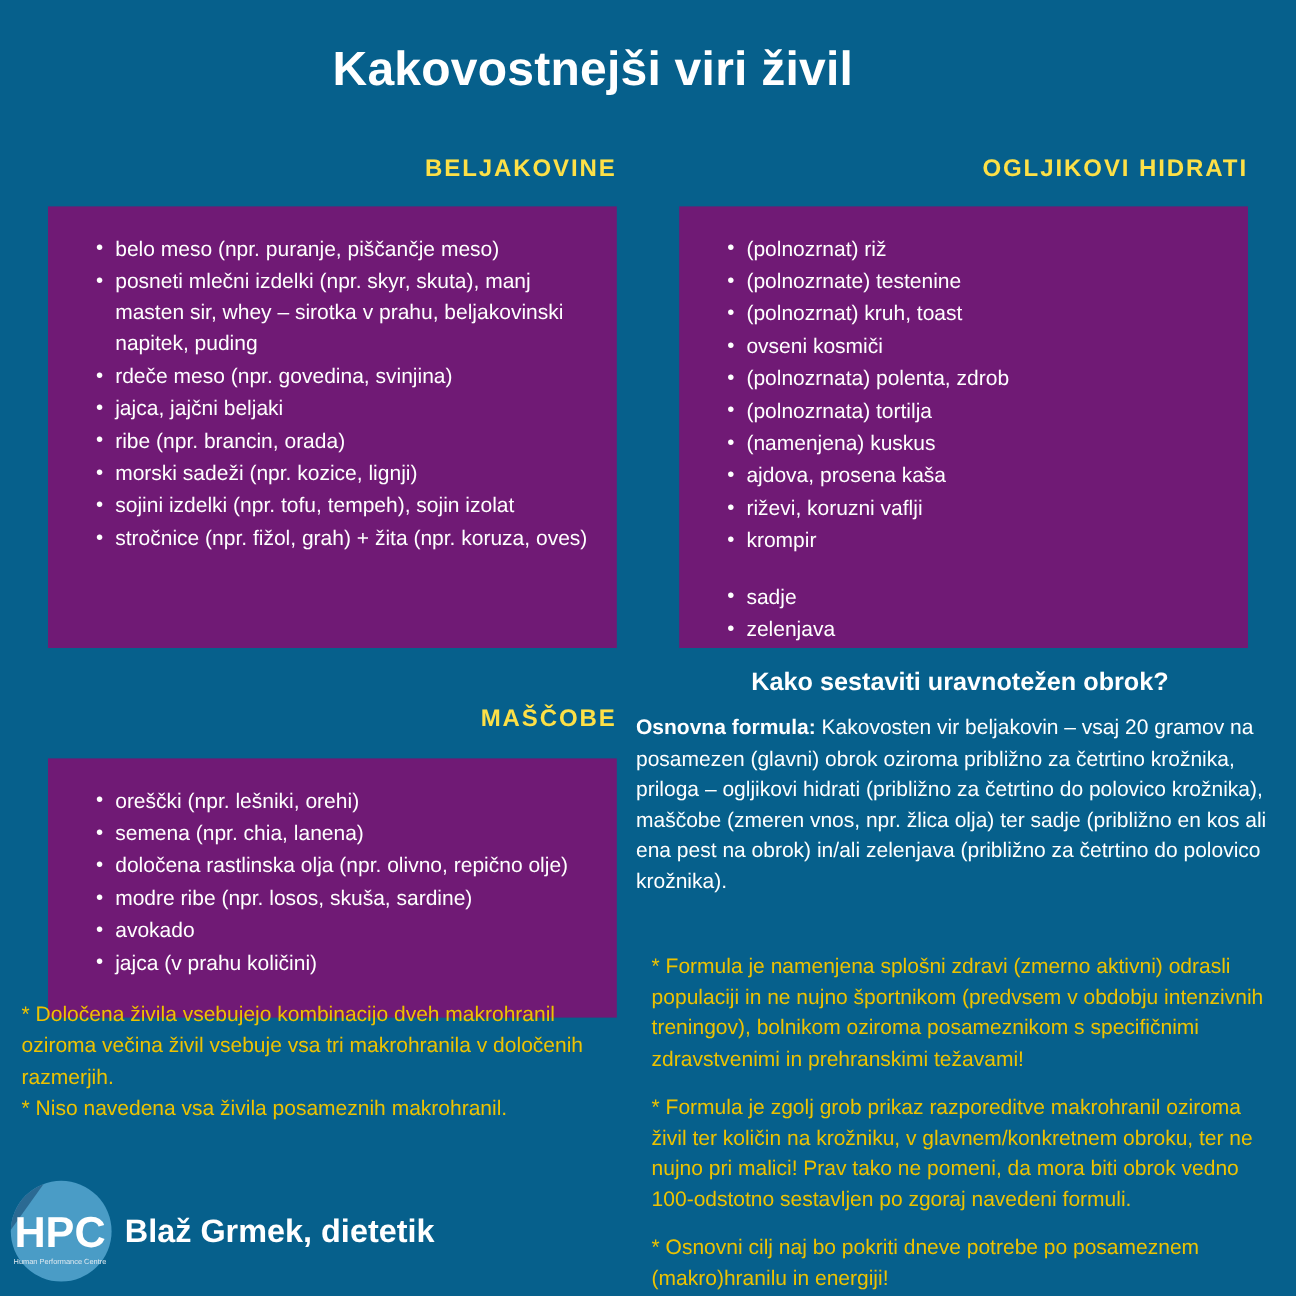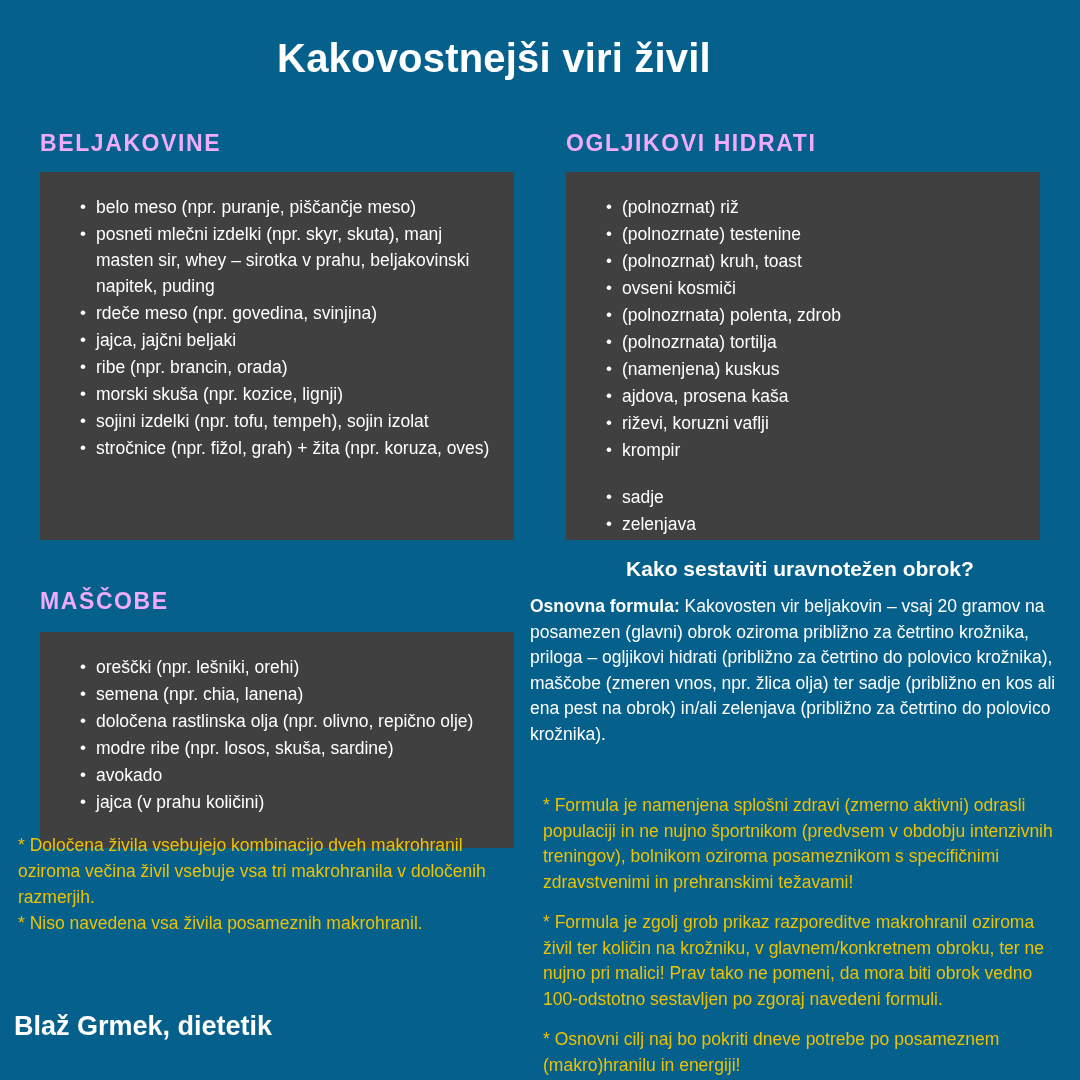--- a/index.html
+++ b/index.html
@@ -30,34 +30,34 @@
     text-align: center;
     font-size: 40px;
     font-weight: bold;
     color: #ffffff;
     letter-spacing: 0.2px;
   }
 
   
   .section-header {
     position: absolute;
-    font-size: 23px;
-    font-weight: bold;
-    color: #f0abfc;
+    font-size: 20px;
+    font-weight: bold;
+    color: #fde047;
     letter-spacing: 1.6px;
-    text-align: left;
+    text-align: right;
   }
   #hdr-protein  { left: 40px;  top: 130px; width: 474px; }
   #hdr-carbs    { left: 566px; top: 130px; width: 474px; }
   #hdr-fats     { left: 40px;  top: 588px; width: 474px; }
 
   
   .panel {
     position: absolute;
-    background: #404040;
+    background: #701a75;
     box-sizing: border-box;
   }
   #panel-protein { left: 40px;  top: 172px; width: 474px; height: 368px; }
   #panel-carbs   { left: 566px; top: 172px; width: 474px; height: 368px; }
   #panel-fats    { left: 40px;  top: 632px; width: 474px; height: 216px; }
 
   .panel ul {
     list-style: none;
     margin: 0;
     padding: 22px 14px 0 40px;
@@ -164,21 +164,21 @@
   <div class="page-title">Kakovostnejši viri živil</div>
 
   <div class="section-header" id="hdr-protein">BELJAKOVINE</div>
   <div class="panel" id="panel-protein">
     <ul>
       <li>belo meso (npr. puranje, piščančje meso)</li>
       <li>posneti mlečni izdelki (npr. skyr, skuta), manj masten sir, whey – sirotka v prahu, beljakovinski napitek, puding</li>
       <li>rdeče meso (npr. govedina, svinjina)</li>
       <li>jajca, jajčni beljaki</li>
       <li>ribe (npr. brancin, orada)</li>
-      <li>morski skuša (npr. kozice, lignji)</li>
+      <li>morski sadeži (npr. kozice, lignji)</li>
       <li>sojini izdelki (npr. tofu, tempeh), sojin izolat</li>
       <li>stročnice (npr. fižol, grah) + žita (npr. koruza, oves)</li>
     </ul>
   </div>
 
   <div class="section-header" id="hdr-carbs">OGLJIKOVI HIDRATI</div>
   <div class="panel" id="panel-carbs">
     <ul>
       <li>(polnozrnat) riž</li>
       <li>(polnozrnate) testenine</li>
@@ -216,16 +216,31 @@
   <div id="meal-title">Kako sestaviti uravnotežen obrok?</div>
   <div id="meal-formula"><span class="lead">Osnovna formula:</span><span> Kakovosten vir beljakovin – vsaj 20 gramov na posamezen (glavni) obrok oziroma približno za četrtino krožnika, priloga – ogljikovi hidrati (približno za četrtino do polovico krožnika), maščobe (zmeren vnos, npr. žlica olja) ter sadje (približno en kos ali ena pest na obrok) in/ali zelenjava (približno za četrtino do polovico krožnika).</span></div>
 
   <div id="notes-right">
     <p>* Formula je namenjena splošni zdravi (zmerno aktivni) odrasli populaciji in ne nujno športnikom (predvsem v obdobju intenzivnih treningov), bolnikom oziroma posameznikom s specifičnimi zdravstvenimi in prehranskimi težavami!</p>
     <p>* Formula je zgolj grob prikaz razporeditve makrohranil oziroma živil ter količin na krožniku, v glavnem/konkretnem obroku, ter ne nujno pri malici! Prav tako ne pomeni, da mora biti obrok vedno 100-odstotno sestavljen po zgoraj navedeni formuli.</p>
     <p>* Osnovni cilj naj bo pokriti dneve potrebe po posameznem (makro)hranilu in energiji!</p>
   </div>
 
   <div id="brand">
+    <div id="logo-mark">
+      <svg width="90" height="90" viewBox="0 0 90 90" aria-hidden="true">
+        <defs>
+          <clipPath id="circClip">
+              <circle cx="45" cy="45" r="42"></circle>
+            </clipPath>
+        </defs>
+        <circle cx="45" cy="45" r="42" fill="#4a9cc6"></circle>
+        <g clip-path="url(#circClip)">
+          <polygon points="-5,55 38,-5 -5,-5" fill="#2b6a93"></polygon>
+        </g>
+        <text x="44" y="58" text-anchor="middle" font-family="'Liberation Sans', sans-serif" font-size="36" font-weight="bold" fill="#ffffff">HPC</text>
+        <text x="44" y="72" text-anchor="middle" font-family="'Liberation Sans', sans-serif" font-size="6.2" fill="#dfe9f0">Human Performance Centre</text>
+      </svg>
+    </div>
     <div id="author-name">Blaž Grmek, dietetik</div>
   </div>
 
 </div>
 
 </body></html>

